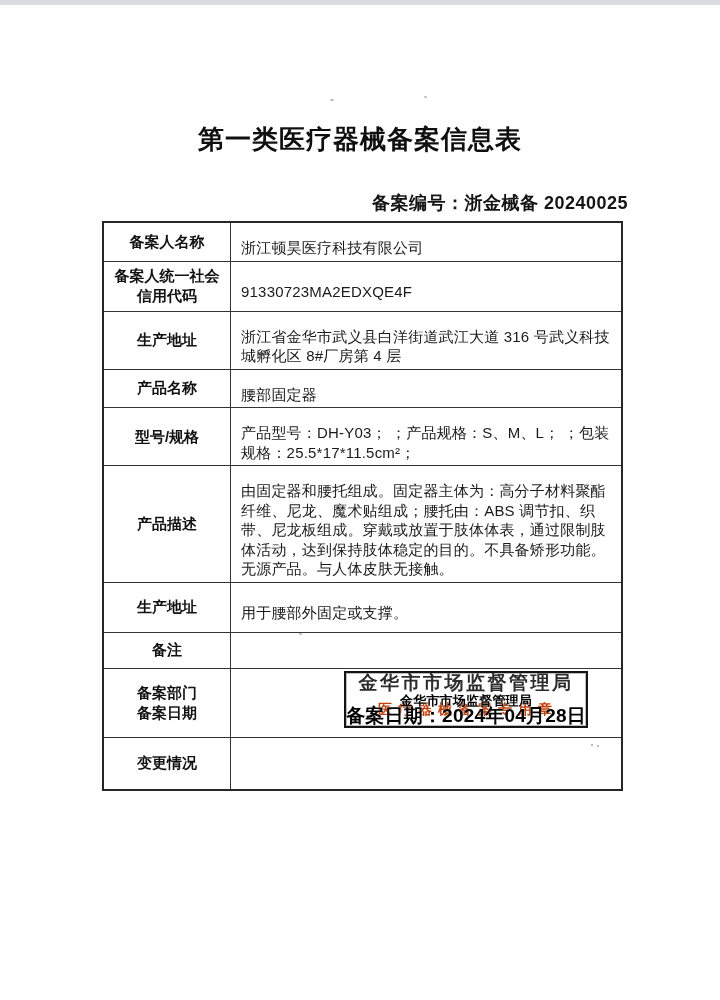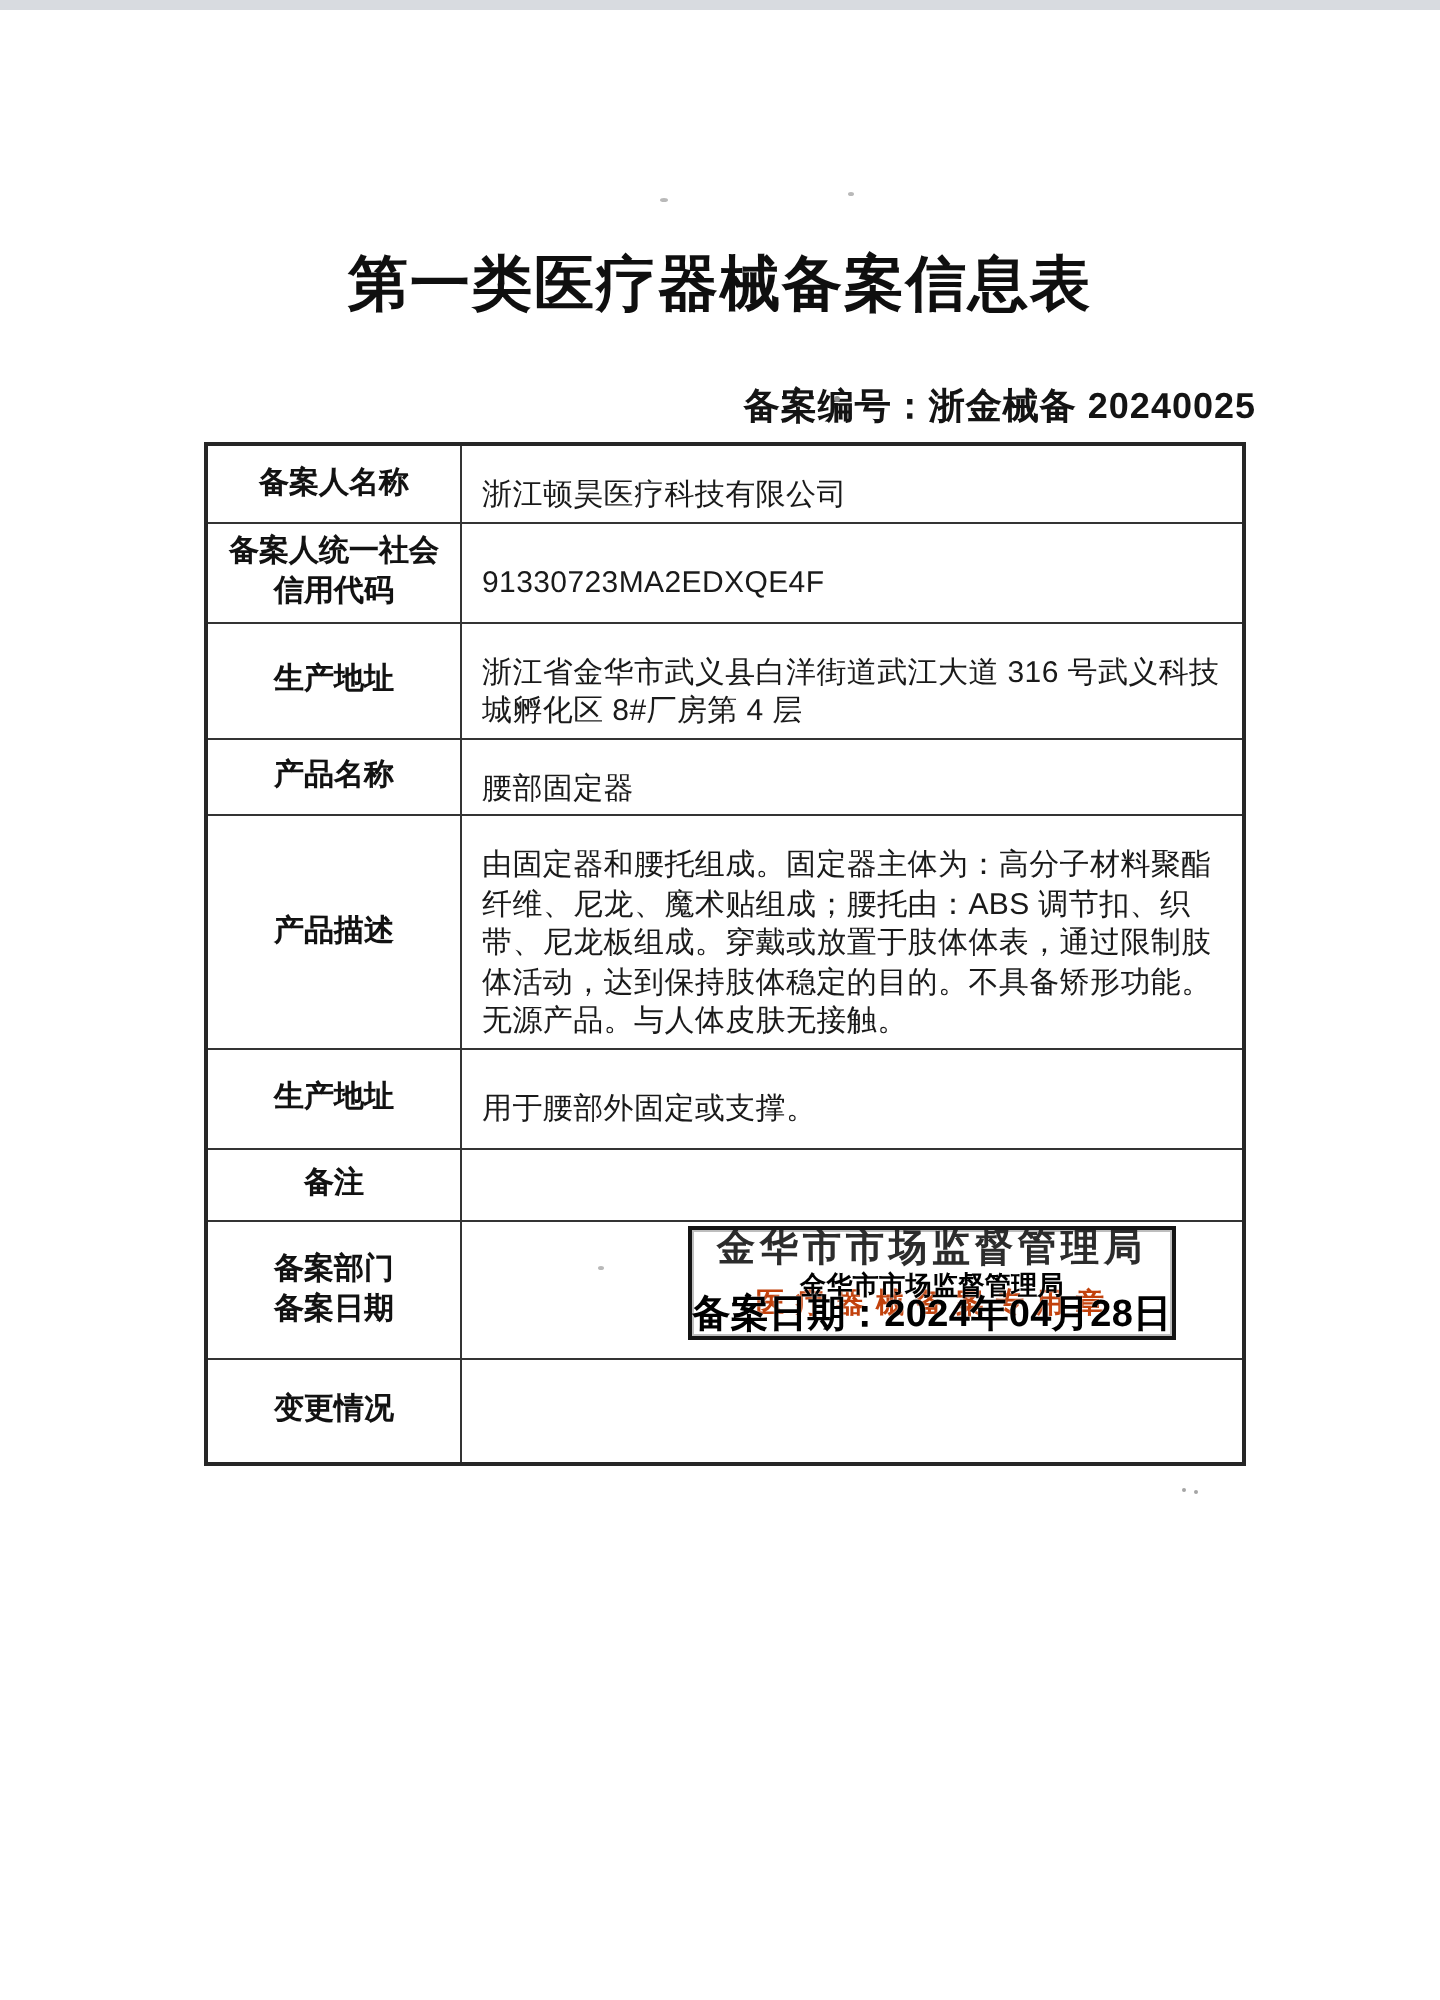--- a/index.html
+++ b/index.html
@@ -12,21 +12,21 @@
     overflow:hidden;
   }
   .page { position:absolute; inset:0; }
   .top-strip {
     position:absolute; top:0; left:0; width:720px; height:5px;
     background:#d8dbe0;
   }
   .title {
     position:absolute; top:122px; left:0; width:720px;
     margin:0; text-align:center;
-    font-size:30px; font-weight:700; letter-spacing:1px;
+    font-size:26px; font-weight:700; letter-spacing:1px;
     color:#0f0f0f;
   }
   .filing-line {
     position:absolute; top:191px; left:0; width:628px;
     text-align:right; font-size:18px; font-weight:700; color:#141414;
     letter-spacing:0.5px;
   }
   table.info-table {
     position:absolute; top:221px; left:102px;
     width:521px; border-collapse:collapse; table-layout:fixed;
@@ -117,20 +117,24 @@
         <td class="val">91330723MA2EDXQE4F</td>
       </tr>
       <tr class="r3">
         <td class="lbl">生产地址</td>
         <td class="val">浙江省金华市武义县白洋街道武江大道 316 号武义科技城孵化区 8#厂房第 4 层</td>
       </tr>
       <tr class="r4">
         <td class="lbl">产品名称</td>
         <td class="val">腰部固定器</td>
       </tr>
+      <tr class="r5">
+        <td class="lbl">型号/规格</td>
+        <td class="val">产品型号：DH-Y03； ；产品规格：S、M、L； ；包装规格：25.5*17*11.5cm²；</td>
+      </tr>
       <tr class="r6">
         <td class="lbl">产品描述</td>
         <td class="val">由固定器和腰托组成。固定器主体为：高分子材料聚酯纤维、尼龙、魔术贴组成；腰托由：ABS 调节扣、织带、尼龙板组成。穿戴或放置于肢体体表，通过限制肢体活动，达到保持肢体稳定的目的。不具备矫形功能。无源产品。与人体皮肤无接触。</td>
       </tr>
       <tr class="r7">
         <td class="lbl">生产地址</td>
         <td class="val">用于腰部外固定或支撑。</td>
       </tr>
       <tr class="r8">
         <td class="lbl">备注</td>

